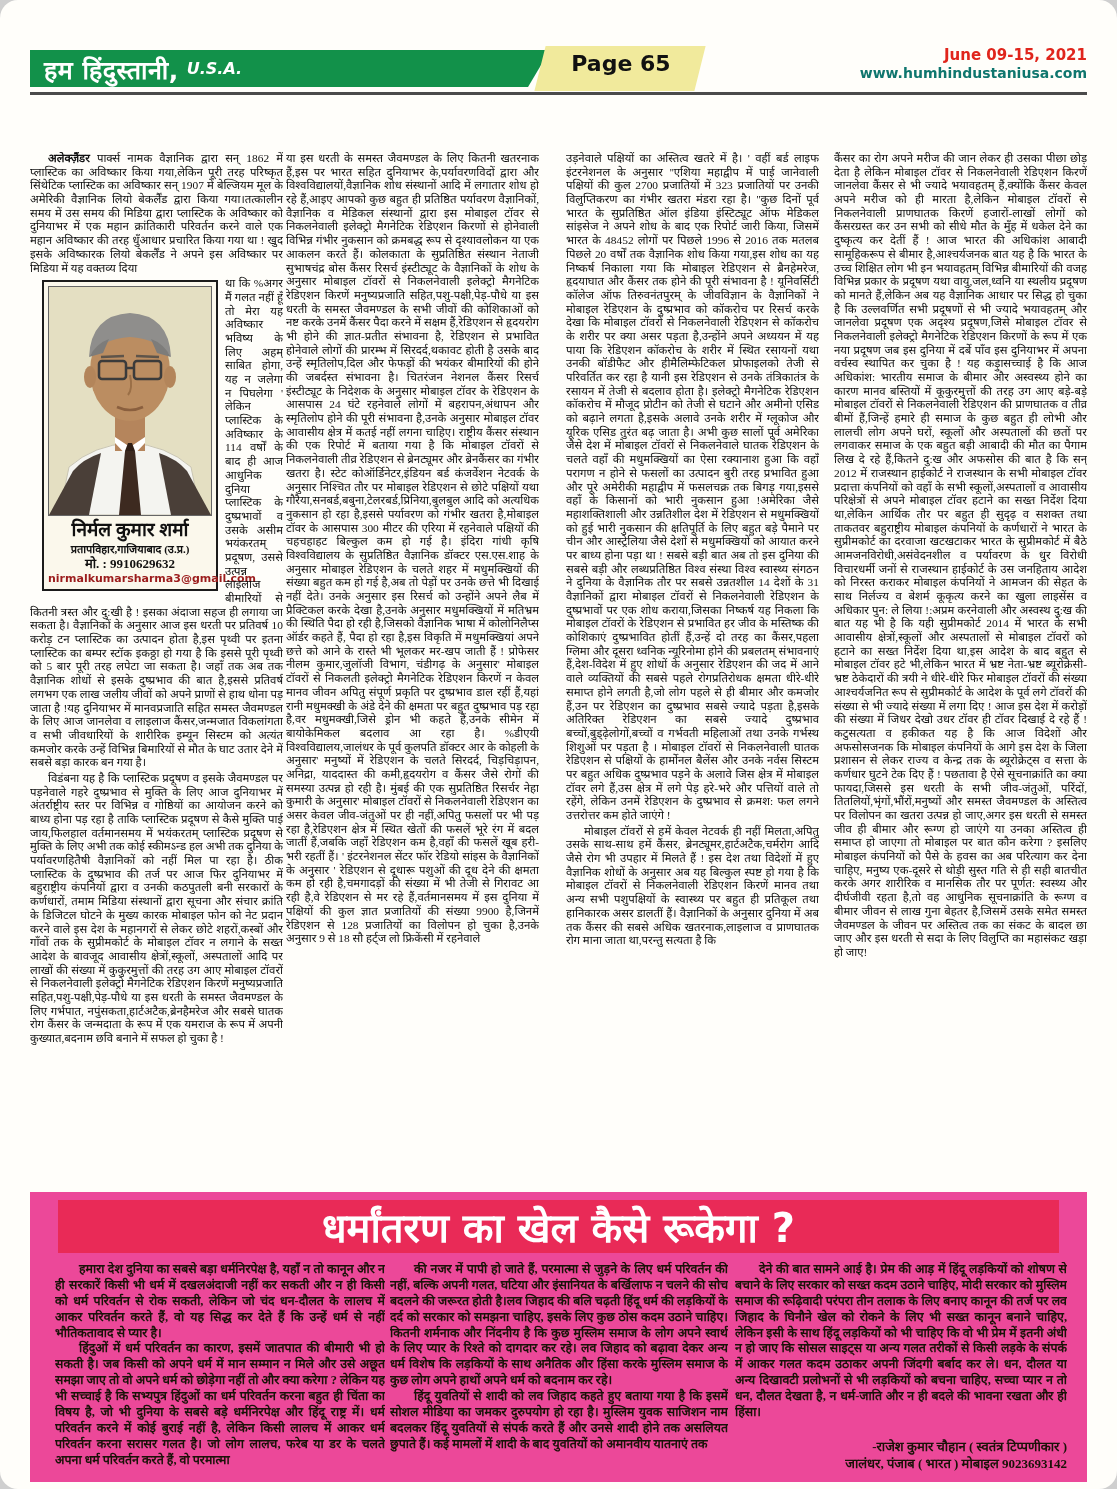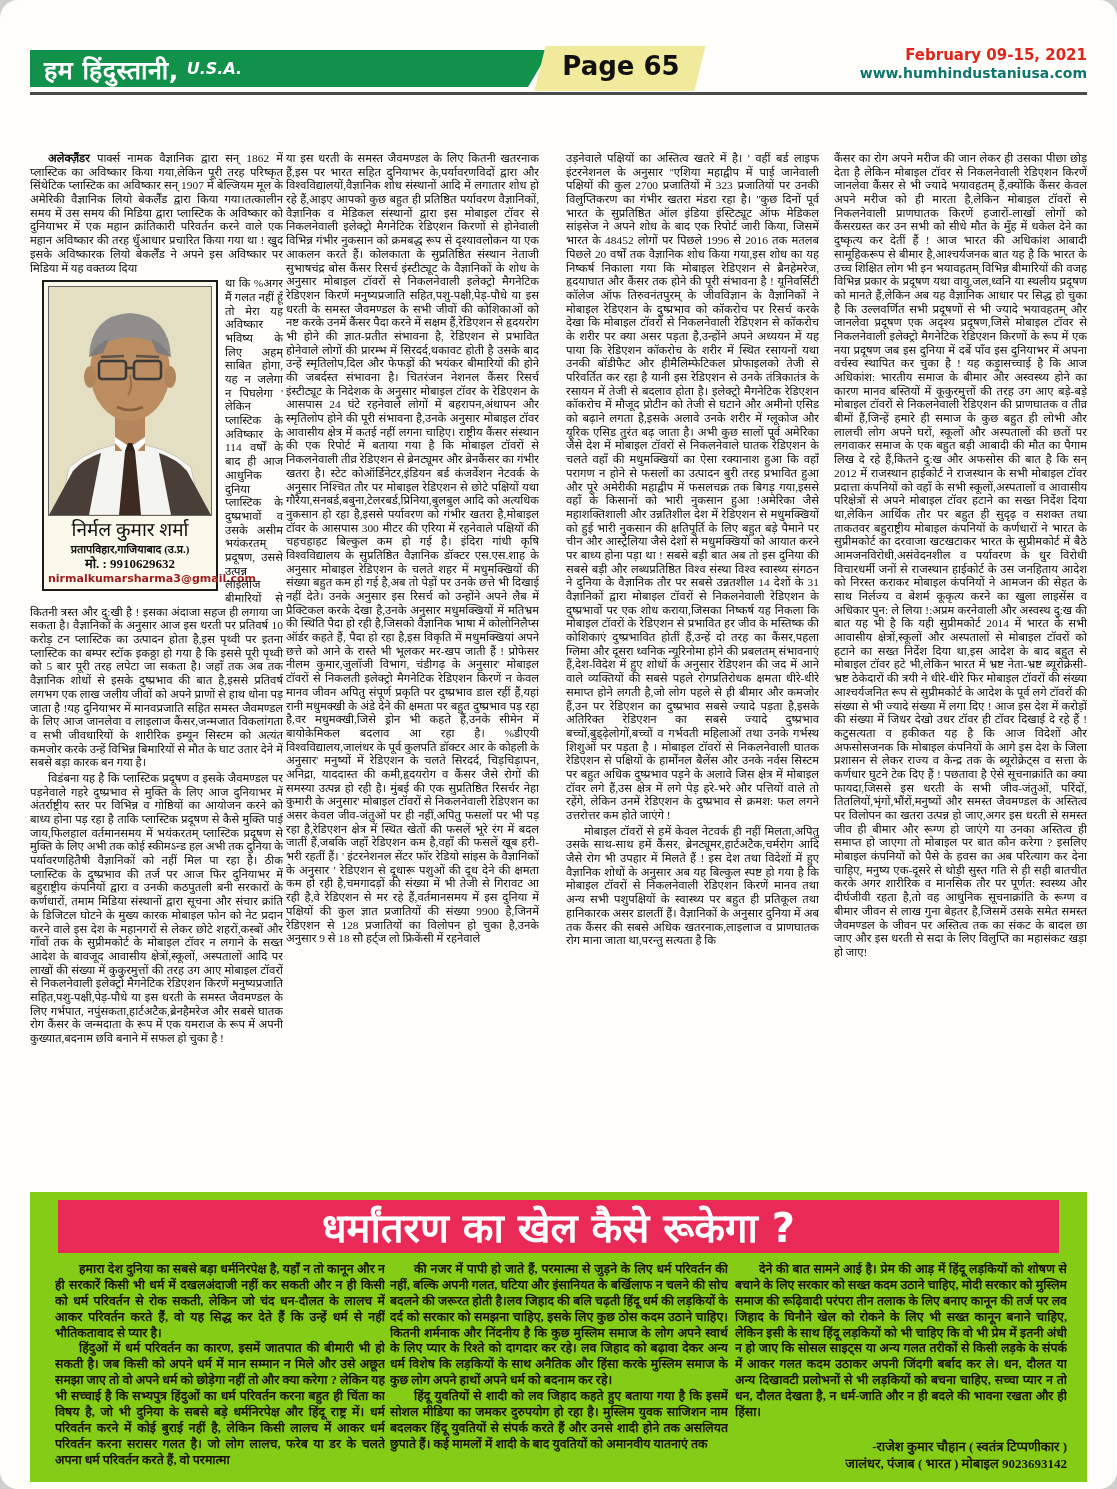--- a/index.html
+++ b/index.html
@@ -9,21 +9,21 @@
   
   .masthead{position:absolute;left:30px;top:46px;width:1057px;height:44px;}
   .green-banner{position:absolute;left:0;top:4px;width:520px;height:37px;background:#12914a;
                 clip-path:polygon(0 0,100% 0,calc(100% - 22px) 100%,0 100%);
                 display:flex;align-items:center;padding-left:14px;box-sizing:border-box;}
   .green-banner .t1{color:#fff;font-weight:bold;font-size:25px;letter-spacing:.5px;font-family:"DejaVu Sans",sans-serif;}
   .green-banner .t2{color:#fff;font-weight:bold;font-style:italic;font-size:16px;margin-left:8px;font-family:"DejaVu Sans",sans-serif;}
   .page-badge{position:absolute;left:510px;top:0px;width:160px;height:45px;background:#f1ea9c;
               transform:skewX(-14deg);}
   .page-badge-label{position:absolute;left:516px;top:5px;width:150px;text-align:center;
-              font-family:"DejaVu Sans",sans-serif;font-weight:bold;font-size:26px;color:#111;}
+              font-family:"DejaVu Sans",sans-serif;font-weight:bold;font-size:22px;color:#111;}
   .mast-right{position:absolute;right:0;top:0;text-align:right;line-height:1.25;font-family:"DejaVu Sans",sans-serif;}
   .mast-date{color:#e0251c;font-weight:bold;font-size:15px;}
   .mast-url{color:#0f766e;font-weight:bold;font-size:14px;}
   .mast-rule{position:absolute;left:30px;top:92px;width:1057px;height:3px;background:#4b4b4b;}
 
   
   .headline-bar{position:absolute;left:30px;top:98px;width:1057px;height:47px;background:#1f73b6;
                 display:flex;align-items:center;justify-content:center;}
   .headline-bar span{color:#fff;font-weight:bold;font-size:30px;font-family:"DejaVu Sans",sans-serif;
                      text-shadow:1px 1px 0 #12568c;white-space:nowrap;}
@@ -34,27 +34,27 @@
         font-size:11.4px;line-height:1.2;color:#101010;}
   #mcol1{left:0;} #mcol2{left:256px;} #mcol3{left:536px;} #mcol4{left:804px;}
   .mcol p{margin:0 0 2px 0;text-indent:18px;}
   .mcol p.noindent{text-indent:0;}
   .lead{font-weight:bold;}
 
   
   .author-box{float:left;width:176px;border:2px solid #1b1b1b;background:#fbf8ec;
               margin:3px 7px 2px 12px;padding:4px;box-sizing:border-box;text-align:center;}
   .author-photo{display:block;width:162px;height:228px;border:1px solid #666;}
-  .author-name{font-weight:normal;font-size:19px;margin-top:3px;white-space:nowrap;}
+  .author-name{font-weight:bold;font-size:19px;margin-top:3px;white-space:nowrap;}
   .author-addr{font-weight:bold;font-size:11px;margin-top:1px;}
   .author-phone{font-weight:bold;font-size:13px;}
   .author-email{font-weight:bold;font-size:11px;color:#9b1c1c;font-family:"DejaVu Sans",sans-serif;}
 
   
-  .second-section{position:absolute;left:30px;top:1192px;width:1057px;height:290px;background:#84cc16;}
+  .second-section{position:absolute;left:30px;top:1192px;width:1057px;height:290px;background:#ec4899;}
   .pink-bar{position:absolute;left:28px;top:8px;width:1001px;height:53px;background:#e92a57;
             display:flex;align-items:center;justify-content:center;}
   .pink-bar span{color:#fff;font-weight:bold;font-size:40px;font-family:"DejaVu Sans",sans-serif;white-space:nowrap;}
   .scol{position:absolute;top:70px;height:212px;overflow:hidden;text-align:justify;
         font-size:12.4px;line-height:1.28;color:#1a1208;}
   #scol1{left:25px;width:330px;} #scol2{left:360px;width:338px;} #scol3{left:705px;width:332px;}
   .scol p{margin:0;text-indent:24px;font-weight:bold;}
   .signature{text-align:right;font-weight:bold;font-size:13px;line-height:1.35;margin-top:17px;}
 </style>
 </head>
@@ -63,21 +63,21 @@
 <div id="page">
 
   <div class="masthead">
     <div class="green-banner">
       <span class="t1">हम हिंदुस्तानी,</span>
       <span class="t2">U.S.A.</span>
     </div>
     <div class="page-badge"></div>
     <div class="page-badge-label">Page 65</div>
     <div class="mast-right">
-      <div class="mast-date">February 09-15, 2021</div>
+      <div class="mast-date">June 09-15, 2021</div>
       <div class="mast-url">www.humhindustaniusa.com</div>
     </div>
   </div>
   <div class="mast-rule"></div>
 
 
   <div class="main-cols">
 
     <div class="mcol" id="mcol1">
       <p class="first">

